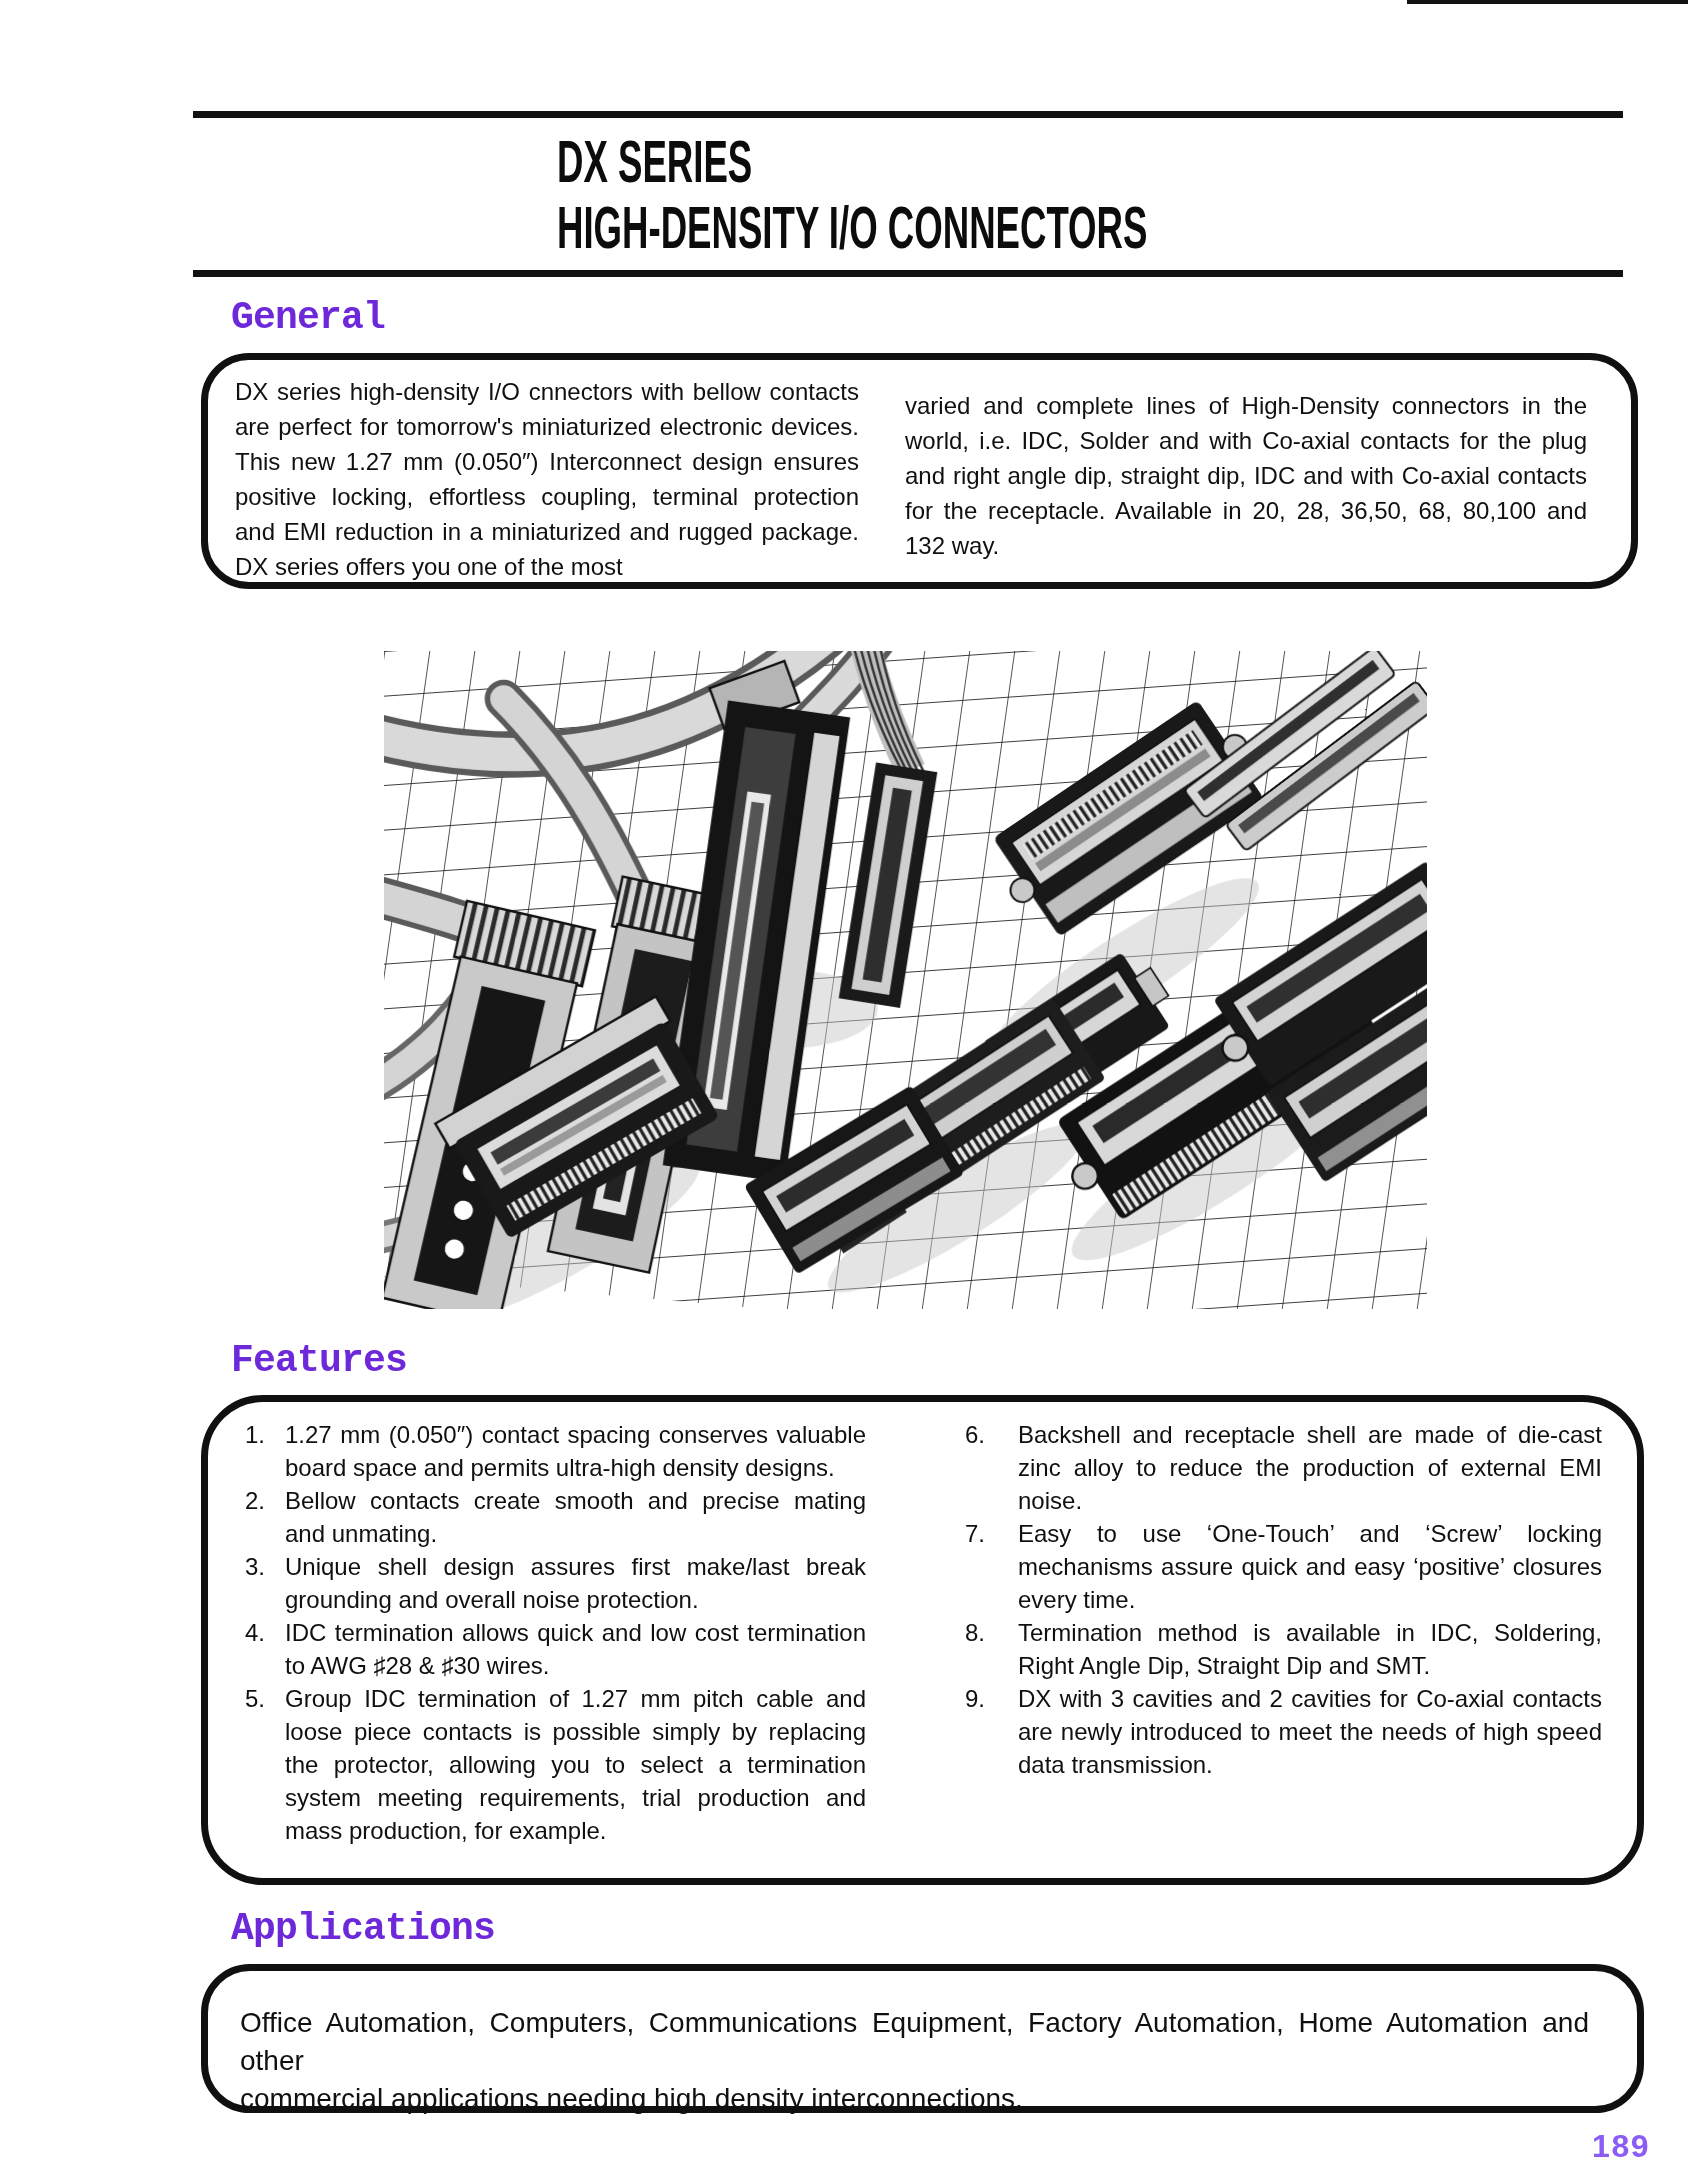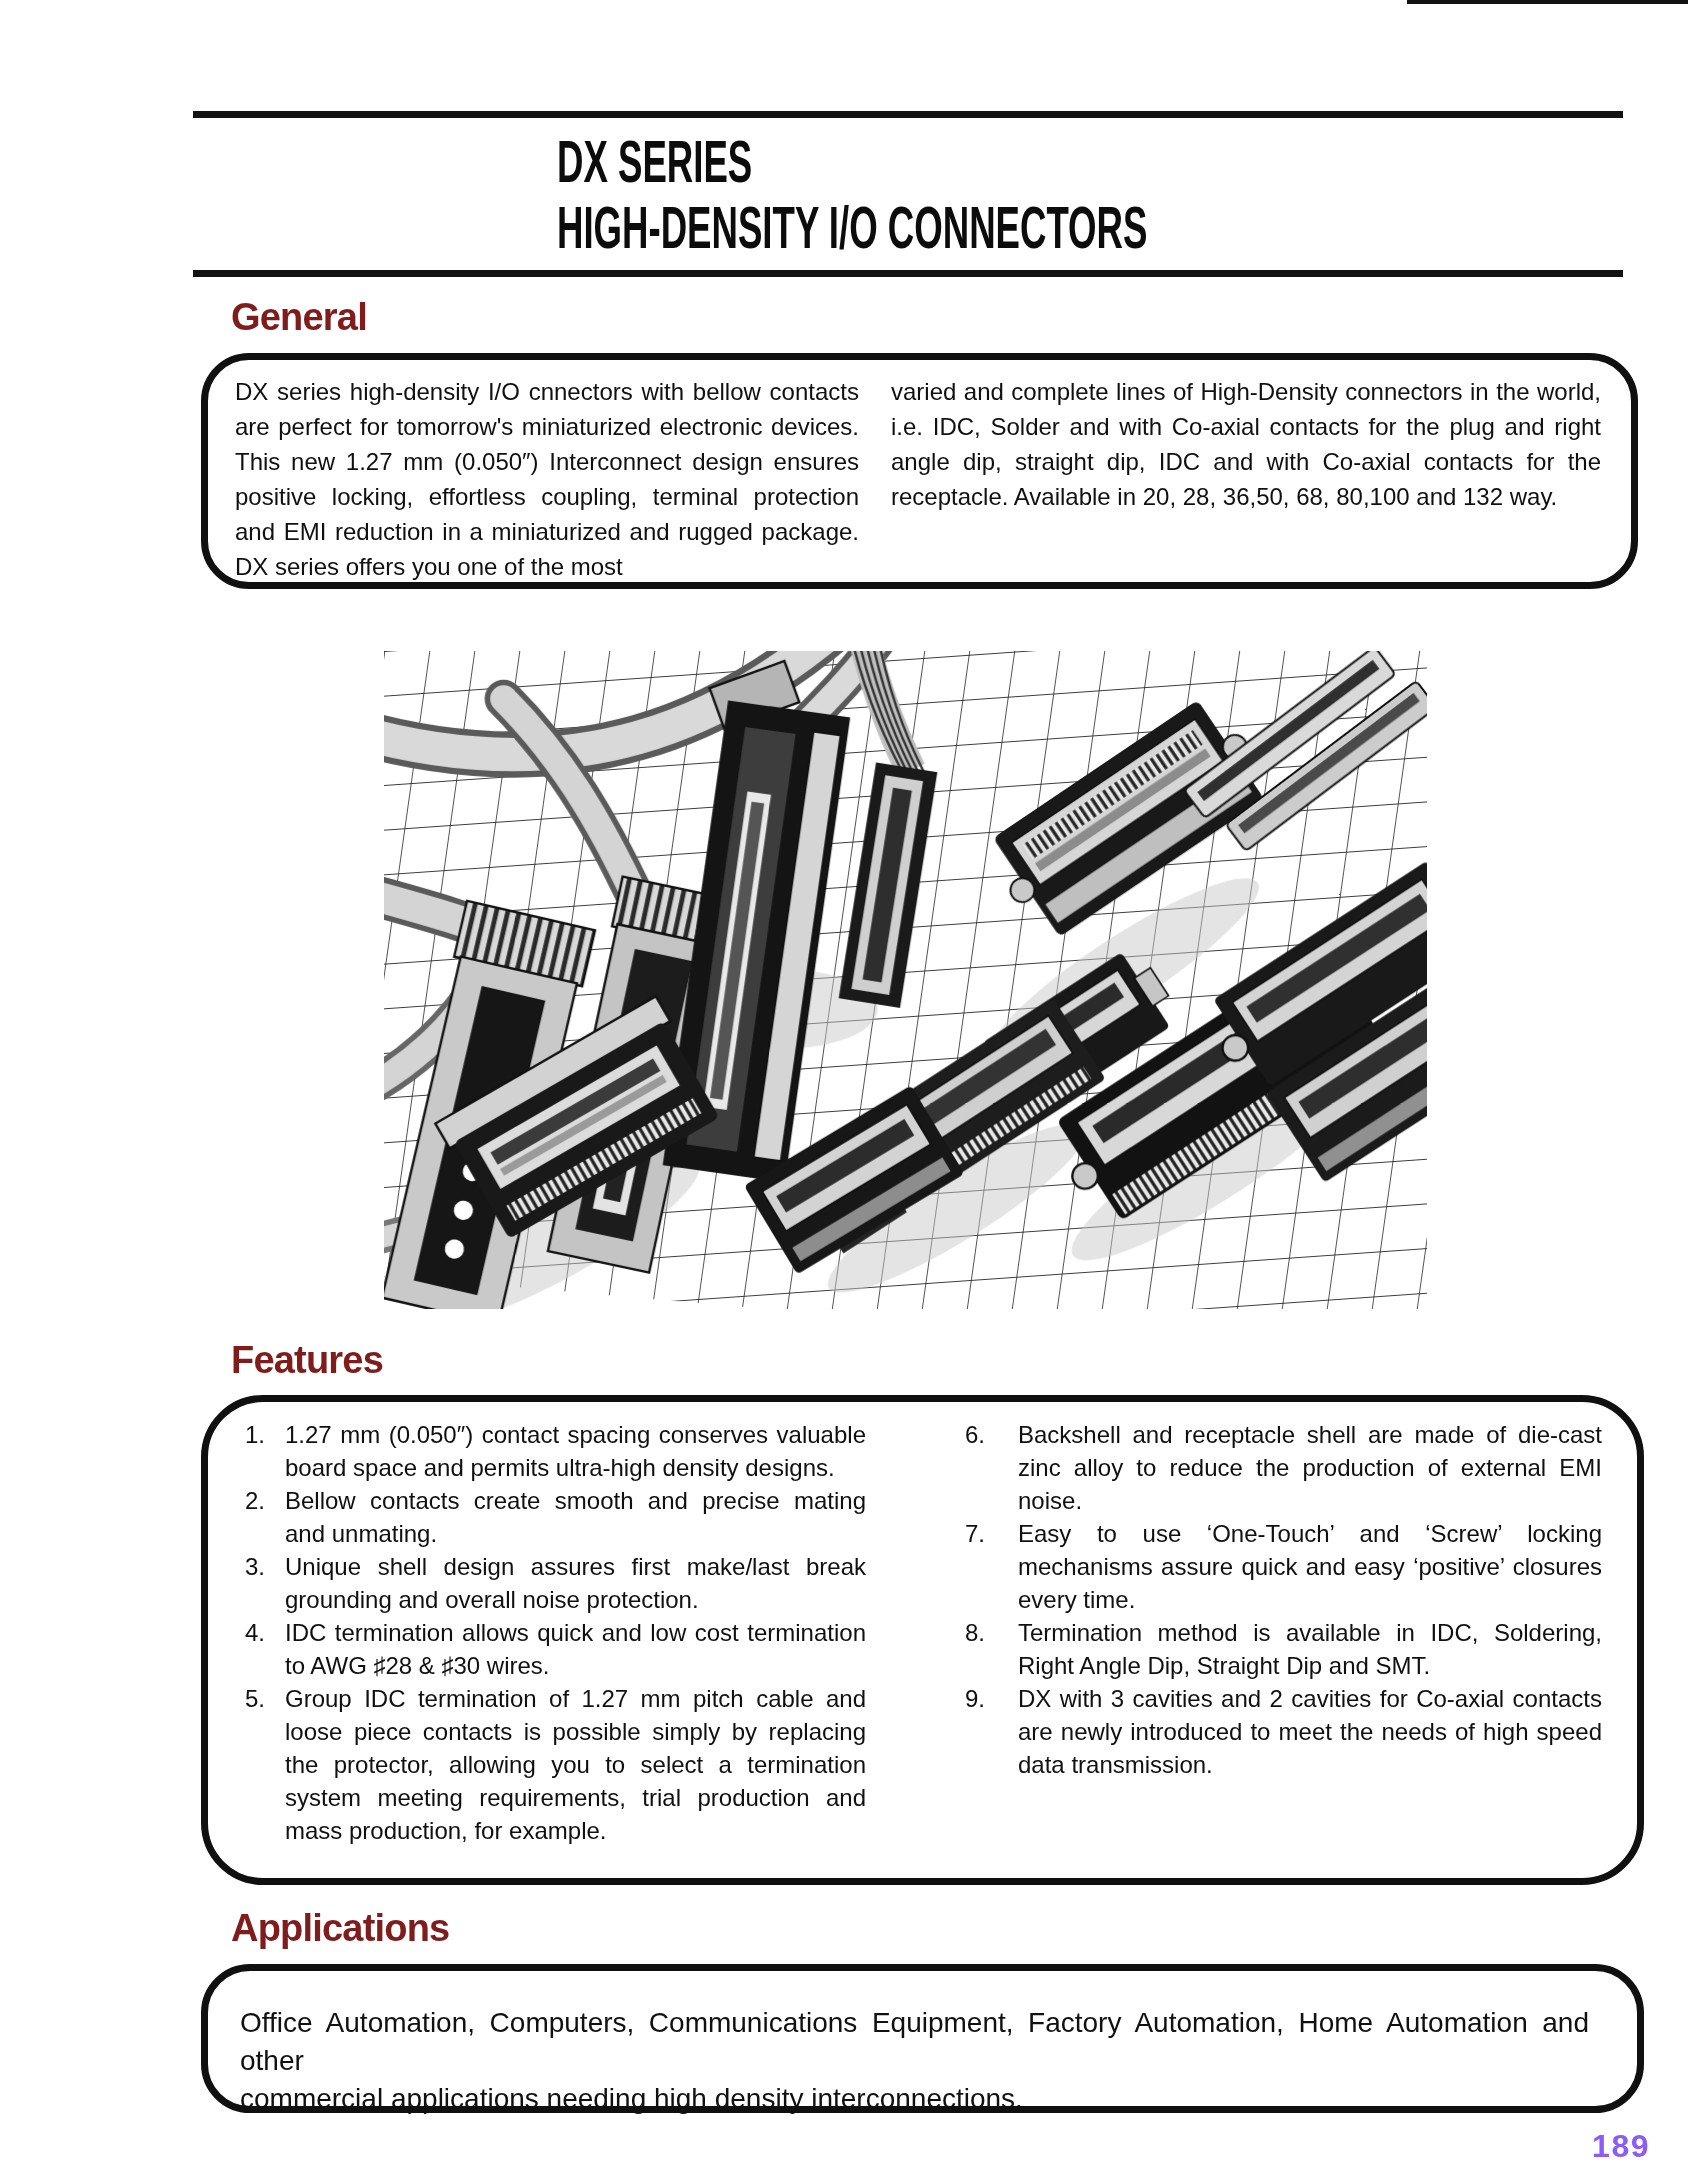--- a/index.html
+++ b/index.html
@@ -30,21 +30,22 @@
     white-space:nowrap;
     transform:scaleX(0.61);
     transform-origin:left top;
     color:#0c0c0c;
   }
 
   .sec-heading {
     font-size:38px;
     font-weight:bold;
     letter-spacing:-0.8px;
-    color:#7f1d1d;
+    color:#6d28d9;
+    font-family:Liberation Mono, monospace;
   }
   #h-general { left:231px; top:296px; }
   #h-features { left:231px; top:1339px; }
   #h-apps { left:231px; top:1907px; }
 
   .round-box {
     border:7.2px solid #101010;
     box-sizing:border-box;
     background:#ffffff;
   }
@@ -105,21 +106,21 @@
 <div class="abs title-block">
   <div>DX SERIES</div>
   <div>HIGH-DENSITY I/O CONNECTORS</div>
 </div>
 <div class="abs rule rule2"></div>
 
 <div class="abs sec-heading" id="h-general">General</div>
 
 <div class="abs round-box" id="box-general">
   <p class="gcol gcol-left" style="margin:0">DX series high-density I/O cnnectors with bellow contacts are perfect for tomorrow's miniaturized electronic devices. This new 1.27 mm (0.050″) Interconnect design ensures positive locking, effortless coupling, terminal protection and EMI reduction in a miniaturized and rugged package. DX series offers you one of the most</p>
-  <p class="gcol gcol-right" style="margin:0">varied and complete lines of High-Density connectors in the world, i.e. IDC, Solder and with Co-axial contacts for the plug and right angle dip, straight dip, IDC and with Co-axial contacts for the receptacle. Available in 20, 28, 36,50, 68, 80,100 and 132 way.</p>
+  <p class="gcol gcol-right" style="margin:14px">varied and complete lines of High-Density connectors in the world, i.e. IDC, Solder and with Co-axial contacts for the plug and right angle dip, straight dip, IDC and with Co-axial contacts for the receptacle. Available in 20, 28, 36,50, 68, 80,100 and 132 way.</p>
 </div>
 
 <div class="abs" id="photo">
 <svg viewBox="0 0 1310 827" width="1043" height="658">
   <defs>
     <pattern id="gridV" width="56" height="56" patternUnits="userSpaceOnUse" patternTransform="rotate(8)">
       <line x1="0" y1="-10" x2="0" y2="66" stroke="#262626" stroke-width="2.2"></line>
     </pattern>
     <pattern id="gridH" width="56" height="56" patternUnits="userSpaceOnUse" patternTransform="rotate(-4)">
       <line x1="-10" y1="0" x2="66" y2="0" stroke="#262626" stroke-width="2.2"></line>

